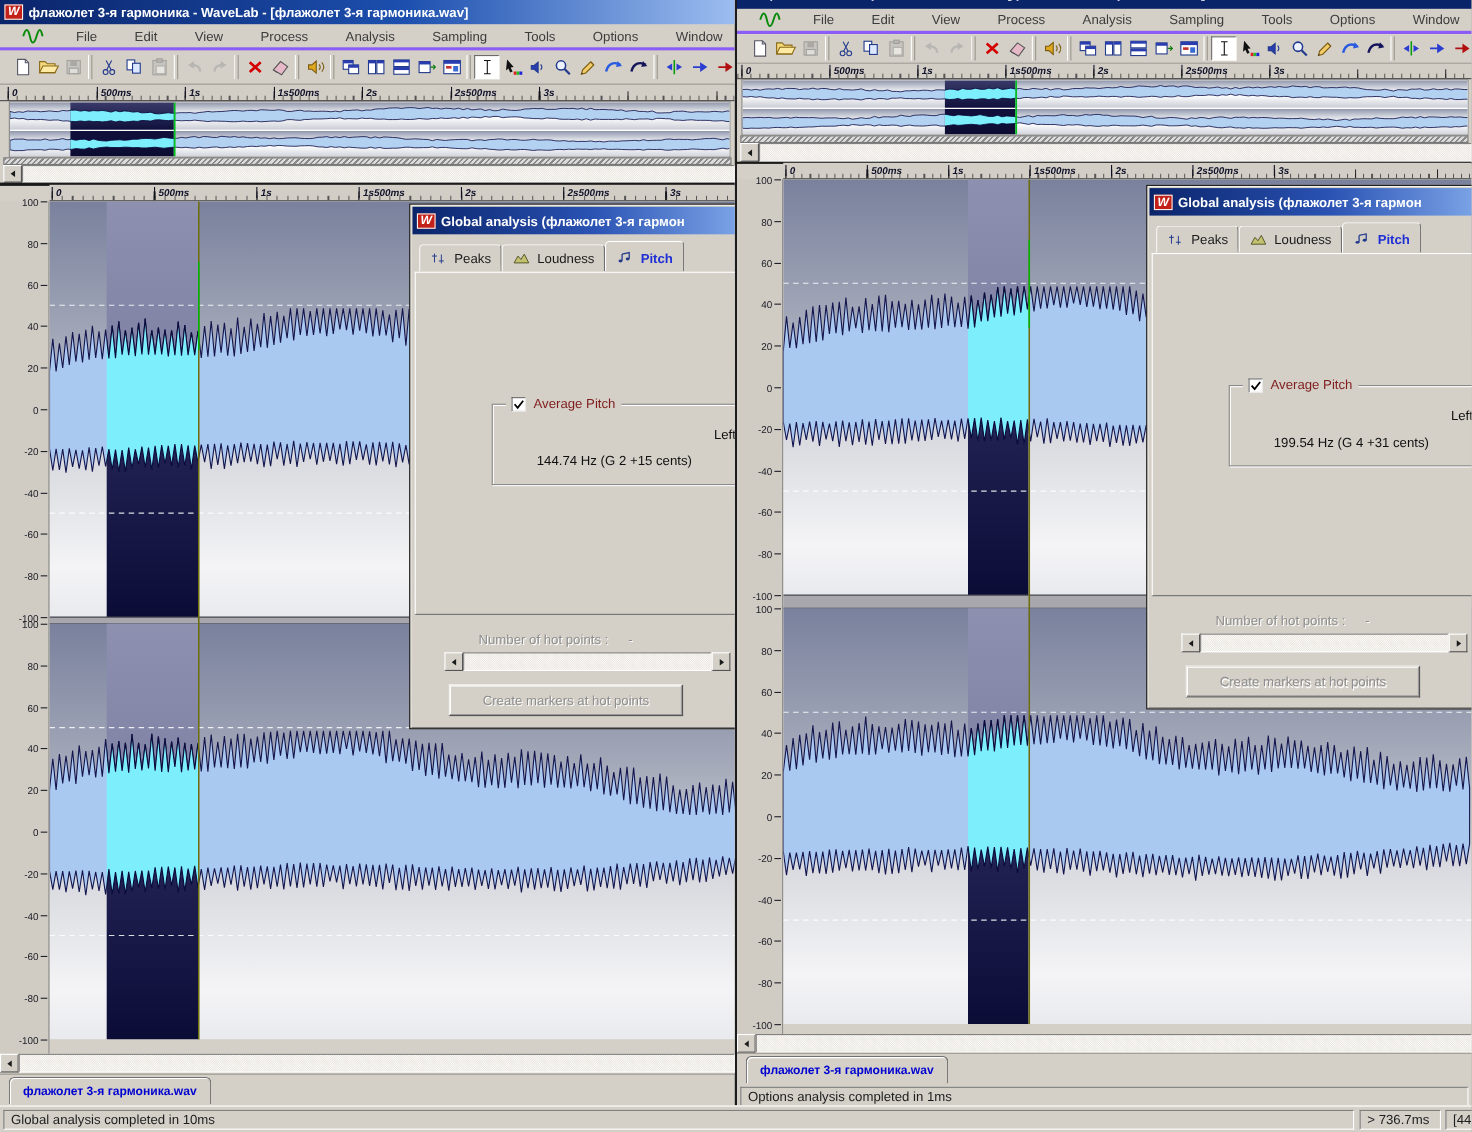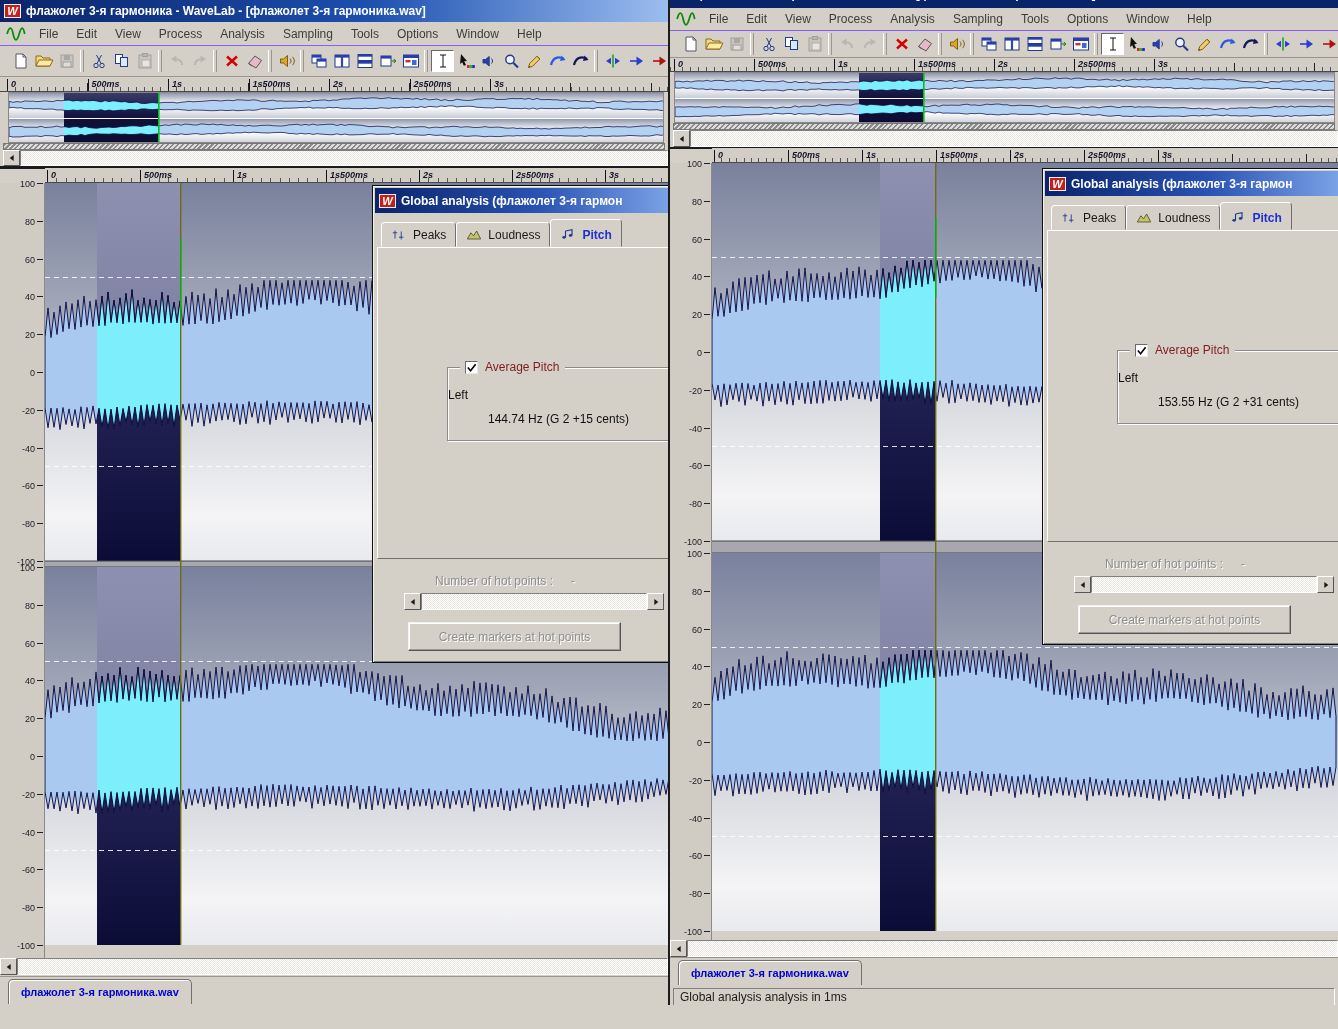--- a/index.html
+++ b/index.html
@@ -15,22 +15,22 @@
   .titlebar{left:0;right:0;height:22px;background:linear-gradient(90deg,#0a246a 0%,#1c4fae 55%,#9cbdf0 100%);
             color:#fff;font-weight:bold;font-size:12px;display:flex;align-items:center;gap:5px;
             padding:0 4px;white-space:nowrap;overflow:hidden;}
   .wl .titlebar{top:0;}
   .titlesliver{left:0;right:0;top:0;height:8px;background:#0a246a;overflow:hidden;color:#fff;
                font-weight:bold;font-size:12px;white-space:nowrap;}
   .titlesliver span{display:block;margin-top:-13px;padding-left:26px;}
   .wlogo{display:inline-flex;width:17px;height:14px;background:#c22018;color:#fff;font-weight:bold;
          font-style:italic;font-size:11px;align-items:center;justify-content:center;
          border:1px solid #f0f0f0;flex:none;}
-  .menubar{left:0;right:0;display:flex;align-items:center;gap:0;padding-left:6px;
-           border-bottom:1px solid #8b5cf6;box-shadow:0 1px 0 #fff;}
+  .menubar{left:0;right:0;display:flex;align-items:center;gap:16px;padding-left:20px;
+           border-bottom:3px solid #8b5cf6;box-shadow:0 1px 0 #fff;}
   .wl .menubar{top:22px;height:24px;}
   .wr .menubar{top:8px;height:23px;}
   .menu-item{font-size:12px;color:#3c3c3c;padding:2px 9px;}
   .appicon{width:22px;height:20px;flex:none;margin-right:2px;}
   .toolbar{left:0;right:0;display:flex;align-items:center;padding-left:4px;
            border-bottom:1px solid #9a968e;background:#d4d0c8;}
   .wl .toolbar{top:46px;height:31px;}
   .wr .toolbar{top:31px;height:27px;}
   .tgroup{display:flex;align-items:center;padding:0 3px;border-left:1px solid #9a968e;
           box-shadow:-1px 0 0 #fff inset;margin-left:2px;}
@@ -118,21 +118,21 @@
              border-color:#fff #6f6f6f #6f6f6f #fff;background:#d4d0c8;}
   .groupbox{position:absolute;left:69px;width:223px;top:119px;height:74px;
             border:1px solid #8a8a8a;box-shadow:inset 1px 1px 0 #fff,1px 1px 0 #fff;}
   .legend{position:absolute;top:-8px;left:12px;background:#d4d0c8;padding:0 5px;display:flex;
           gap:7px;align-items:center;}
   .checkbox{width:13px;height:13px;background:#fff;border:1px solid;flex:none;
             border-color:#6a6a6a #e8e8e8 #e8e8e8 #6a6a6a;display:flex;align-items:center;
             justify-content:center;}
   .checkbox svg{width:11px;height:11px;display:block;}
   .avg{color:#7f1d1d;font-size:12px;white-space:nowrap;}
-  .chan{position:absolute;top:20px;left:0;width:100%;text-align:left;font-size:12px;color:#111;}
+  .chan{position:absolute;top:20px;left:0;width:100%;text-align:right;font-size:12px;color:#111;}
   .val{position:absolute;top:44px;left:0;width:100%;text-align:center;font-size:12px;color:#111;}
   .hotrow{left:0;right:40px;top:388px;text-align:center;font-size:12px;color:#8e8e8e;
           text-shadow:1px 1px 0 #fff;white-space:nowrap;}
   .hotrow .hpv{margin-left:18px;}
   .dscroll{left:31px;top:407px;width:260px;height:17px;display:flex;}
   .dscroll .sbtn{color:#1a1a1a;}
   .create-btn{left:35px;top:436px;width:213px;height:29px;background:#d4d0c8;
               border:1px solid;border-color:#f4f2ee #555 #555 #f4f2ee;
               box-shadow:inset -1px -1px 0 #9a9a9a,inset 1px 1px 0 #fff;
               color:#8e8e8e;text-shadow:1px 1px 0 #fff;font-size:12px;display:flex;
@@ -949,21 +949,21 @@
           <svg class="ic" width="14" height="12" viewBox="0 0 20 18">
             <path d="M12.5 4.5l-6 4.5 6 4.5z" fill="currentColor"></path>
           </svg>
         </span>
         <span class="strack"></span>
       </div>
     <div class="tabrow">
       <div class="doctab">флажолет 3-я гармоника.wav</div>
     </div>
     <div class="statusbar">
-      <div class="spanel" style="left:3px;right:3px;top:2px;height:18px;">Global analysis analysis in 1ms</div>
+      <div class="spanel" style="left:3px;right:3px;top:2px;height:18px;">Options analysis completed in 1ms</div>
     </div>
 
     <div class="dialog">
       <div class="dlg-title">
         <span class="wlogo">W</span>
         <span>Global analysis (флажолет 3-я гармон</span>
       </div>
       <div class="tabs">
         <div class="tab">
           <span class="ticon">
@@ -999,21 +999,21 @@
             <span class="checkbox">
               <span class="ticon">
                   <svg class="ic" width="12" height="12" viewBox="0 0 12 12">
                     <path d="M2 6l3 3.5L10.5 2.5" fill="none" stroke="#000" stroke-width="1.8"></path>
                   </svg>
                 </span>
             </span>
             <span class="avg">Average Pitch</span>
           </div>
           <div class="chan">Left</div>
-          <div class="val">153.55 Hz (G 2 +31 cents)</div>
+          <div class="val">199.54 Hz (G 4 +31 cents)</div>
         </div>
       </div>
       <div class="hotrow">
         <span>Number of hot points :</span><span class="hpv">-</span>
       </div>
       <div class="dscroll" id="dsc-r">
           <span class="sbtn">
             <svg class="ic" width="14" height="12" viewBox="0 0 20 18">
               <path d="M12.5 4.5l-6 4.5 6 4.5z" fill="currentColor"></path>
             </svg>
@@ -1022,13 +1022,18 @@
           <span class="sbtn">
             <svg class="ic" width="14" height="12" viewBox="0 0 20 18">
               <path d="M7.5 4.5l6 4.5-6 4.5z" fill="currentColor"></path>
             </svg>
           </span>
         </div>
       <div class="create-btn">Create markers at hot points</div>
     </div>
   </div>
 
+  <div class="globalbar">
+    <div class="spanel" style="left:3px;top:3px;width:1228px;height:18px;">Global analysis completed in 10ms</div>
+    <div class="spanel" style="left:1236px;top:3px;width:74px;height:18px;">&gt; 736.7ms</div>
+    <div class="spanel" style="left:1314px;top:3px;width:40px;height:18px;">[44</div>
+  </div>
 </div>
 
 </body></html>

